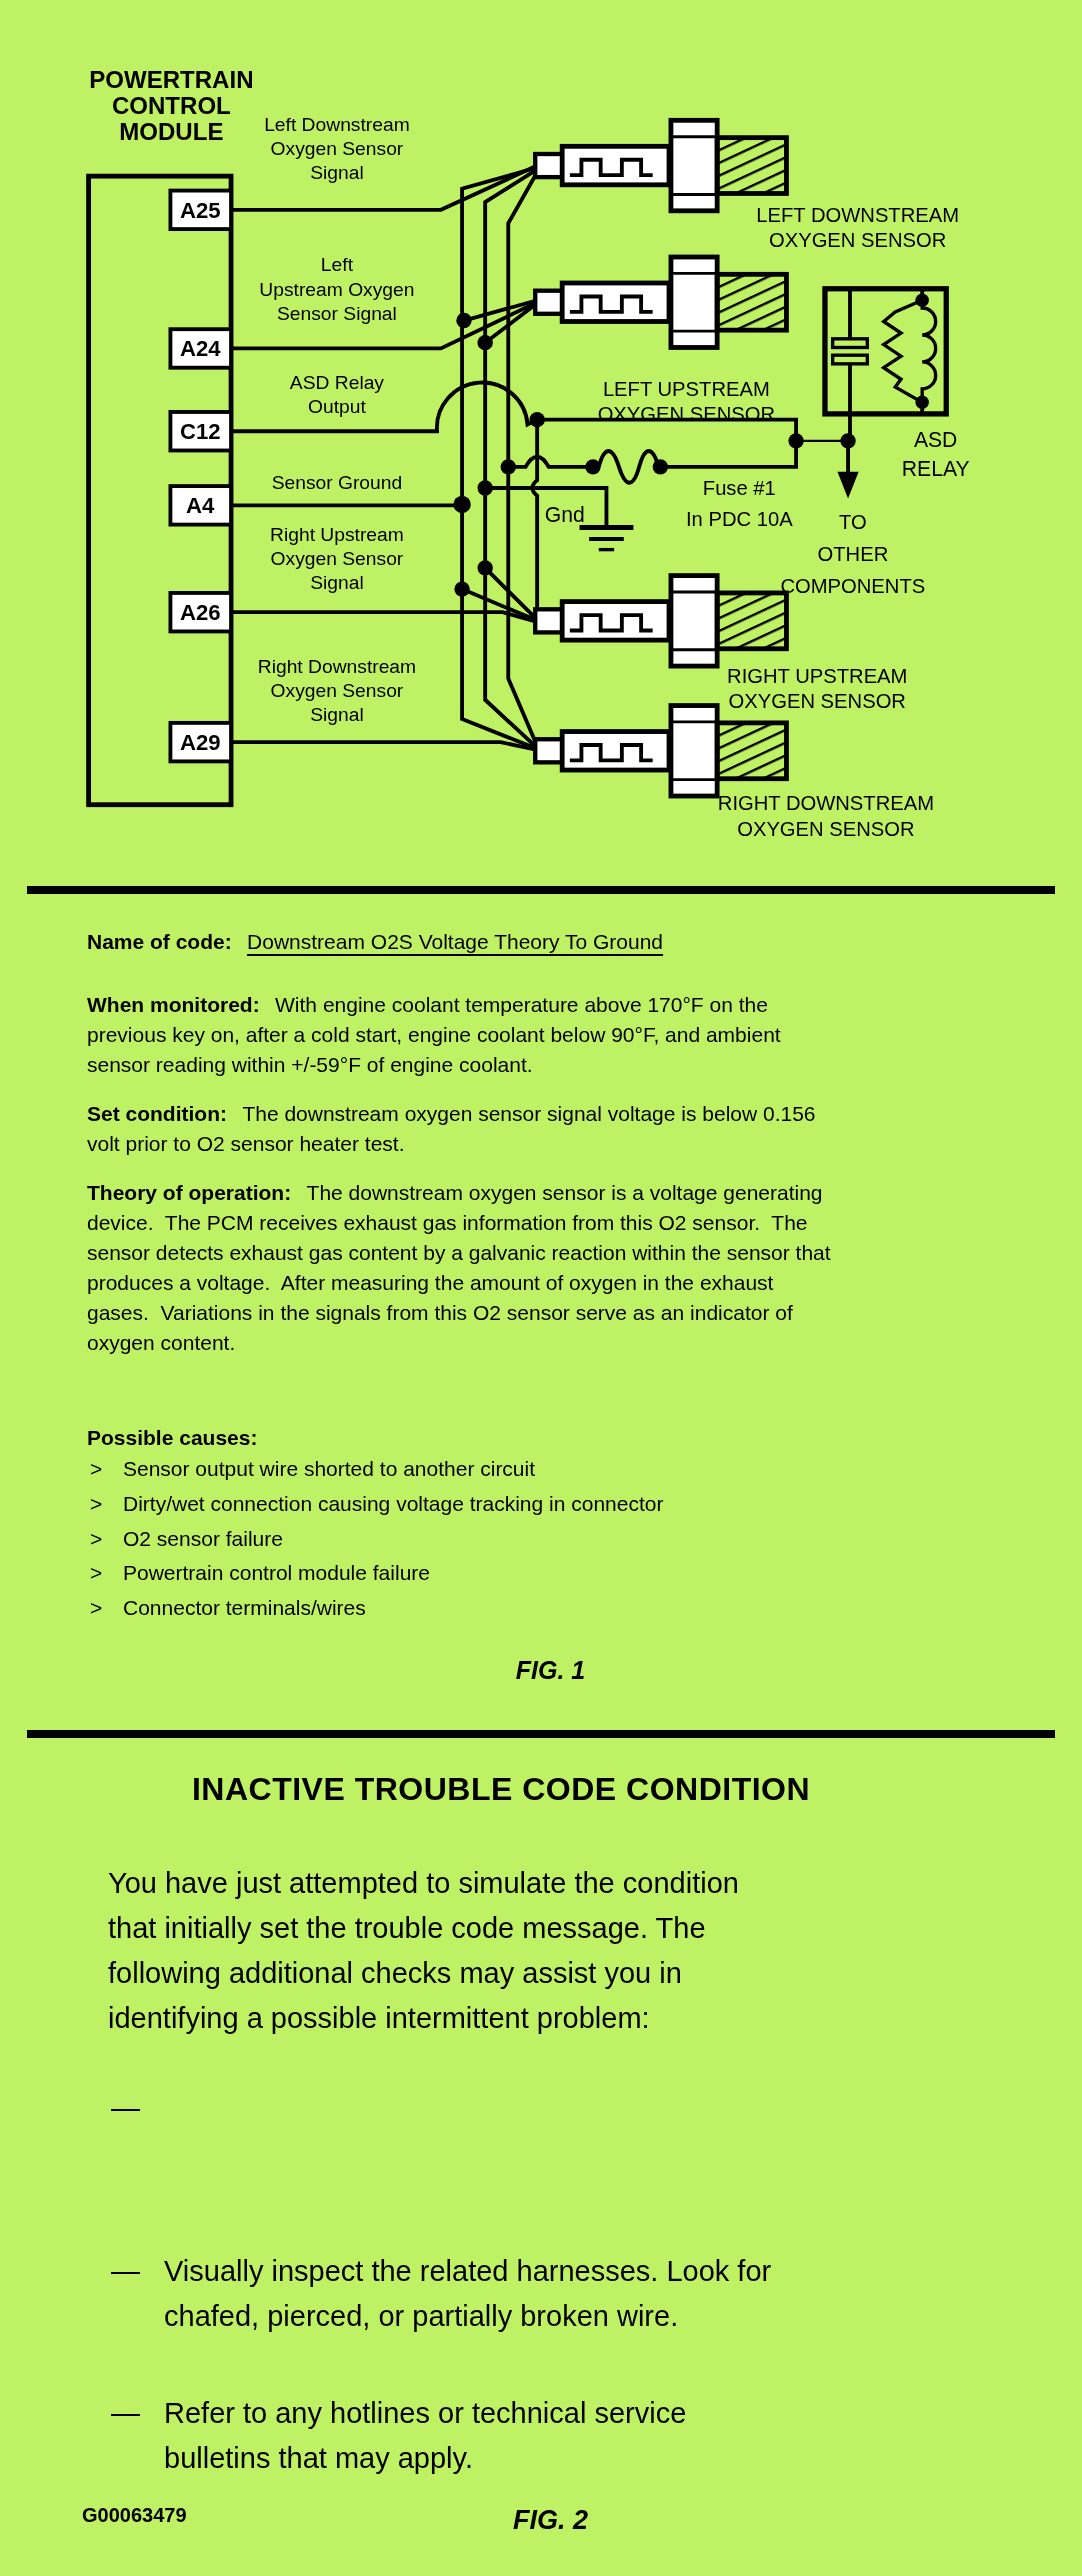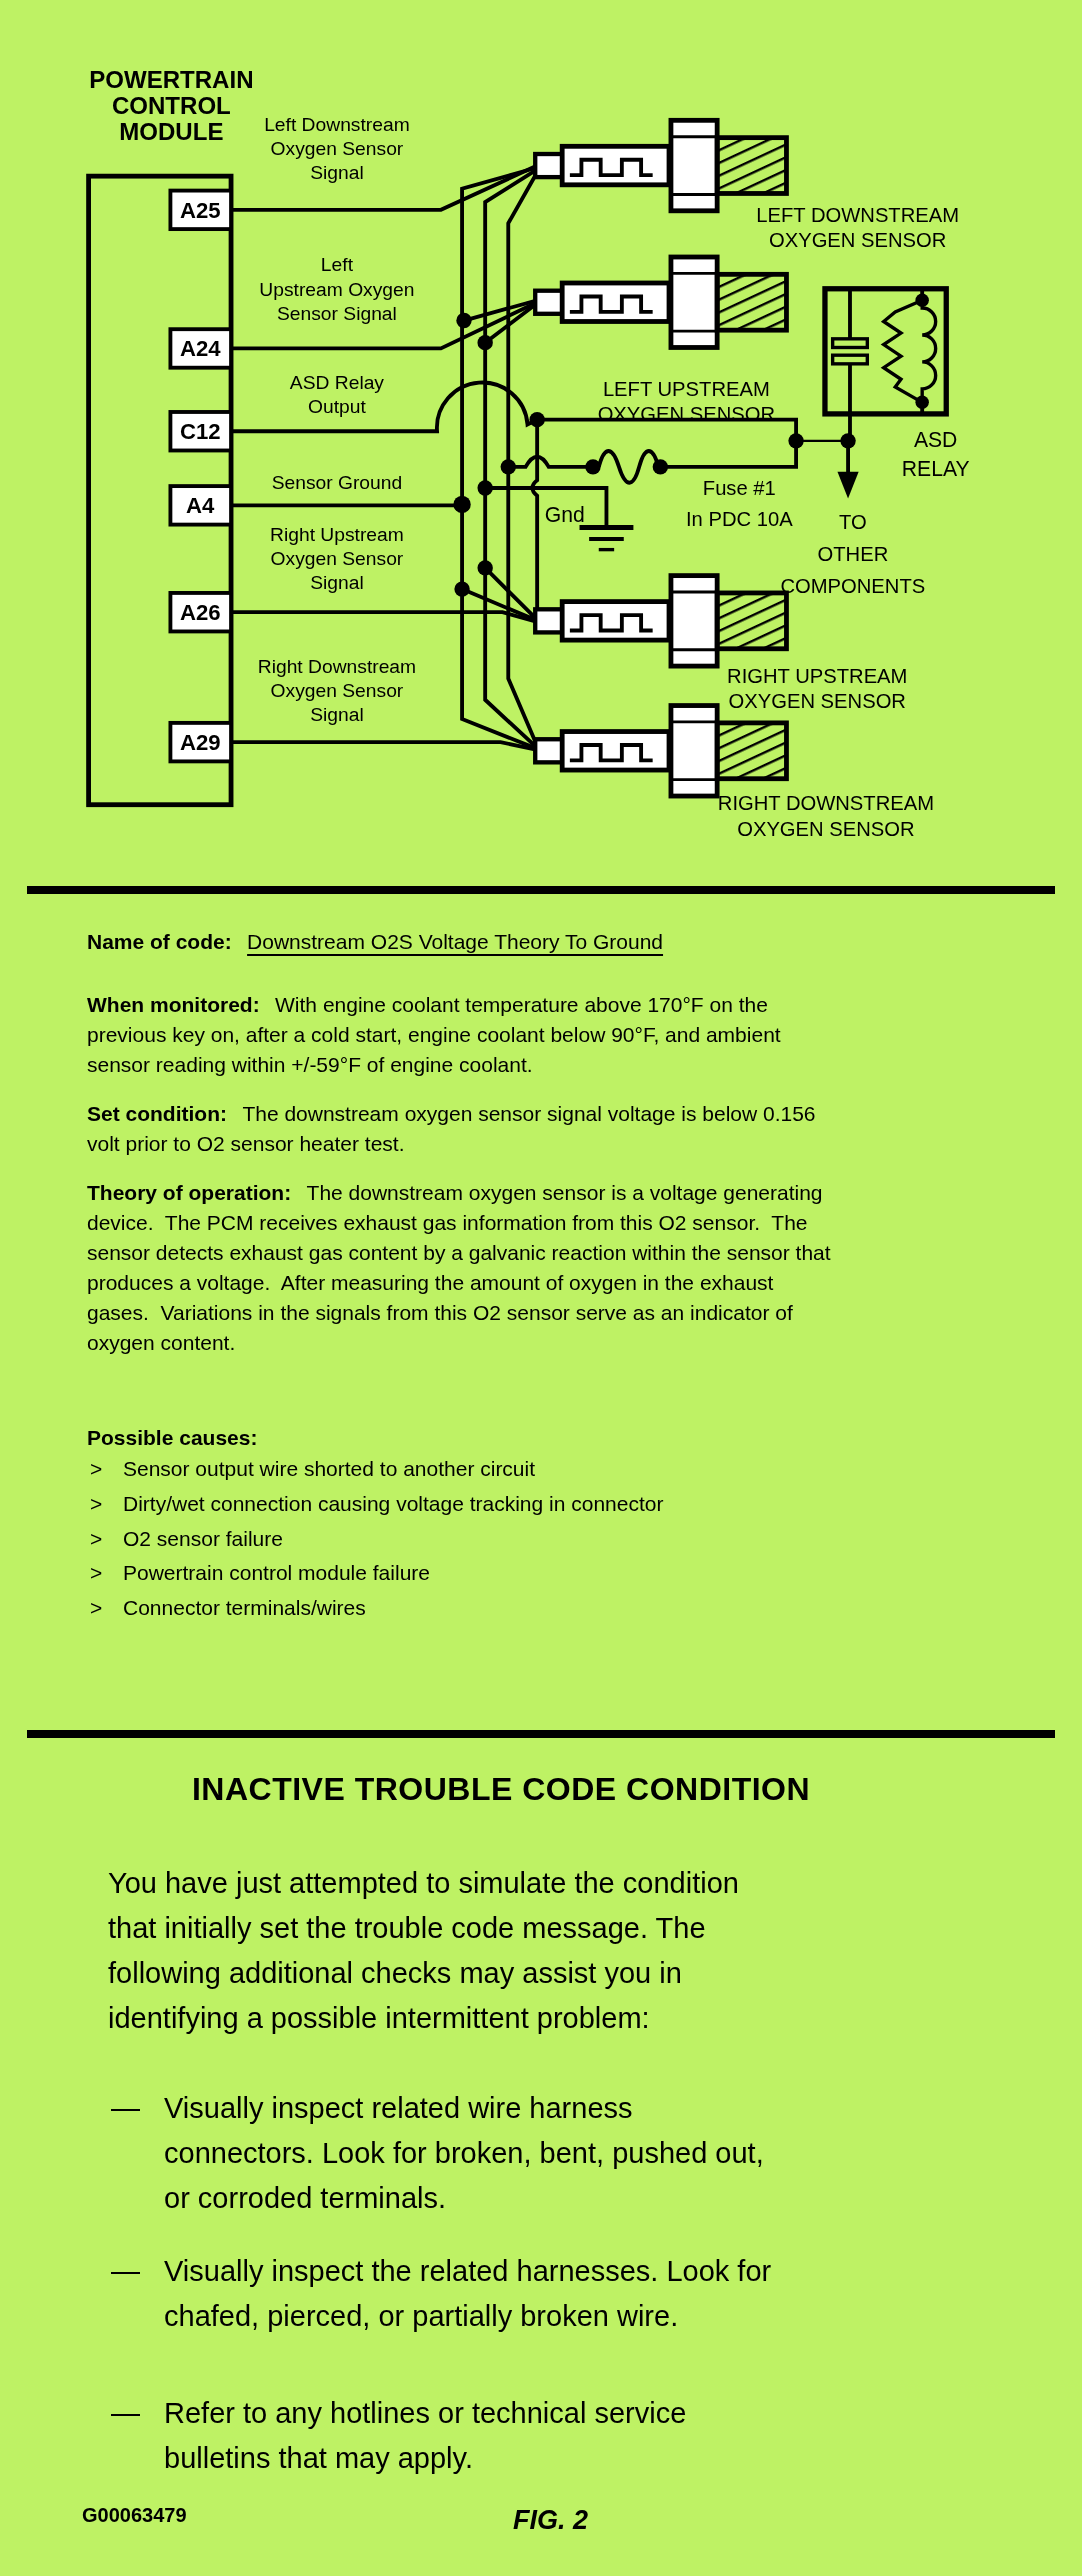--- a/index.html
+++ b/index.html
@@ -224,28 +224,28 @@
     </div>
   <div class="cause-row" style="top:1555px;">
       <span class="mk">&gt;</span>
       <span>Powertrain control module failure</span>
     </div>
   <div class="cause-row" style="top:1590px;">
       <span class="mk">&gt;</span>
       <span>Connector terminals/wires</span>
     </div>
 
+  <div class="fig-cap" style="top:1656px;left:19px;width:1063px;font-size:25px;">FIG. 1</div>
 
   <div class="s2-title" style="top:1770px;">INACTIVE TROUBLE CODE CONDITION</div>
 
   <div class="s2-par" style="top:1861px;"><span>You have just attempted to simulate the condition<br>that initially set the trouble code message. The<br>following additional checks may assist you in<br>identifying a possible intermittent problem:</span></div>
 
   <div class="s2-bullet" style="top:2086px;">
       <span class="mk">—</span>
-      <span>Visually inspect related wire harness<br>connectors. Look for broken, bent, pushed out,<br>or corroded terminals.</span>
     </div>
   <div class="s2-bullet" style="top:2249px;">
       <span class="mk">—</span>
       <span>Visually inspect the related harnesses. Look for<br>chafed, pierced, or partially broken wire.</span>
     </div>
   <div class="s2-bullet" style="top:2391px;">
       <span class="mk">—</span>
       <span>Refer to any hotlines or technical service<br>bulletins that may apply.</span>
     </div>
 

